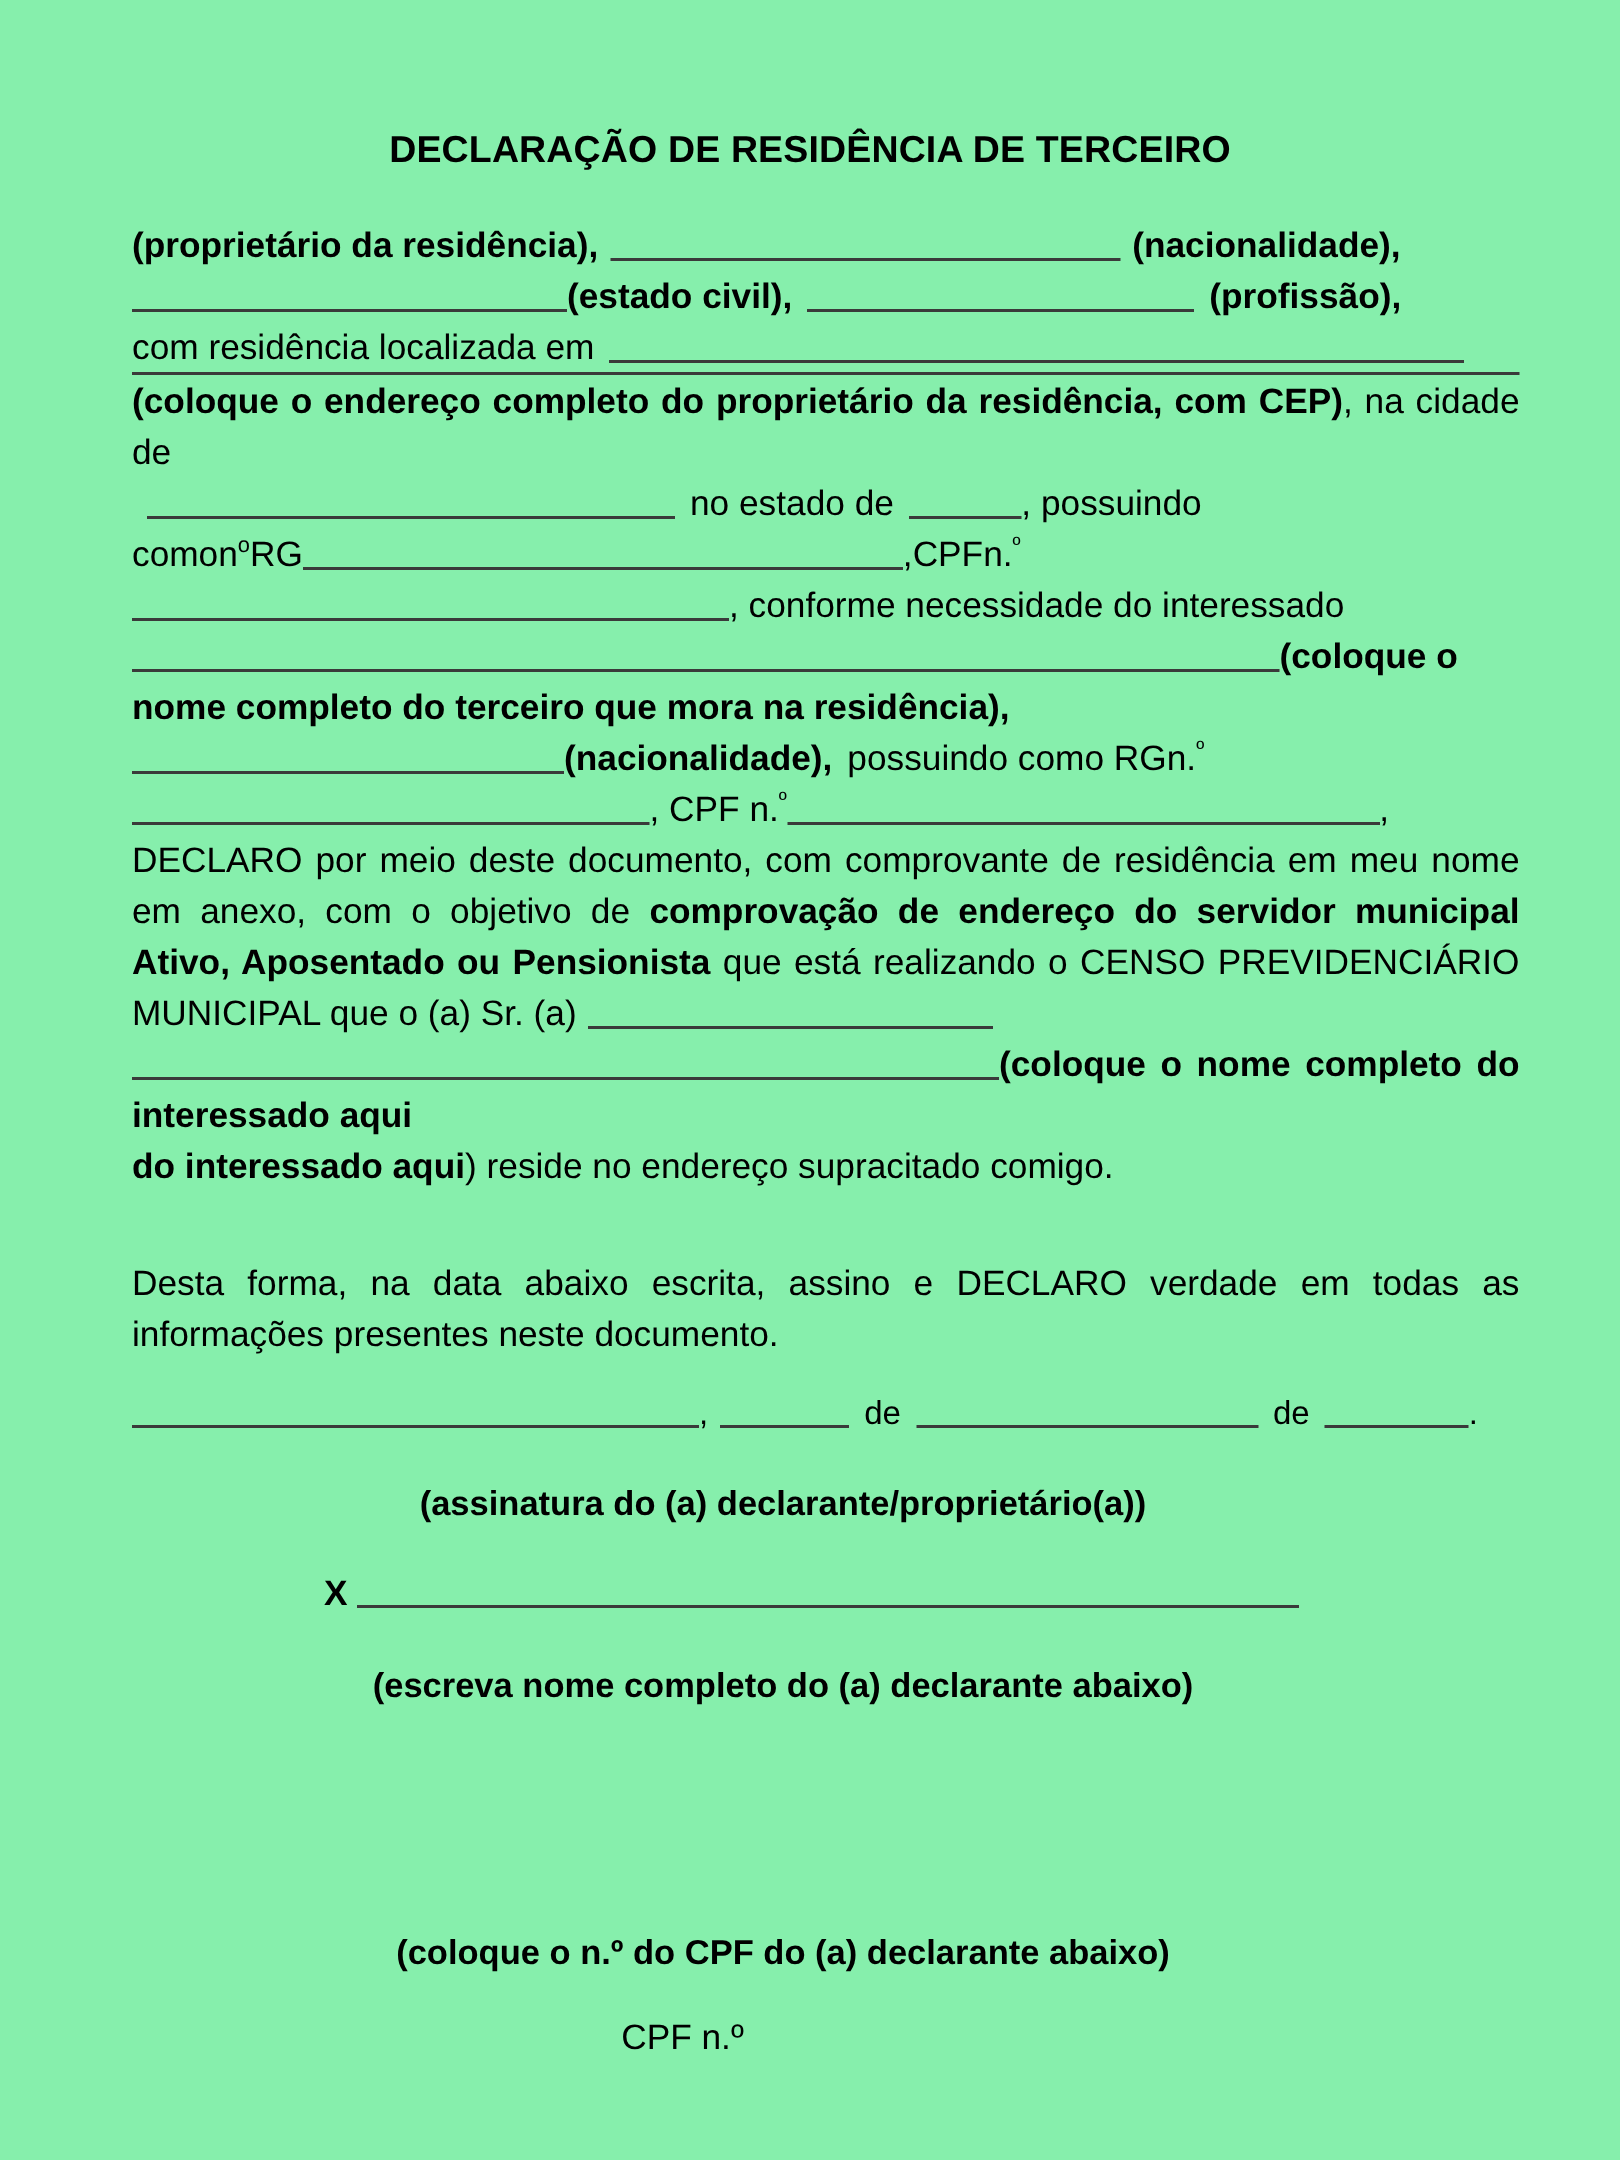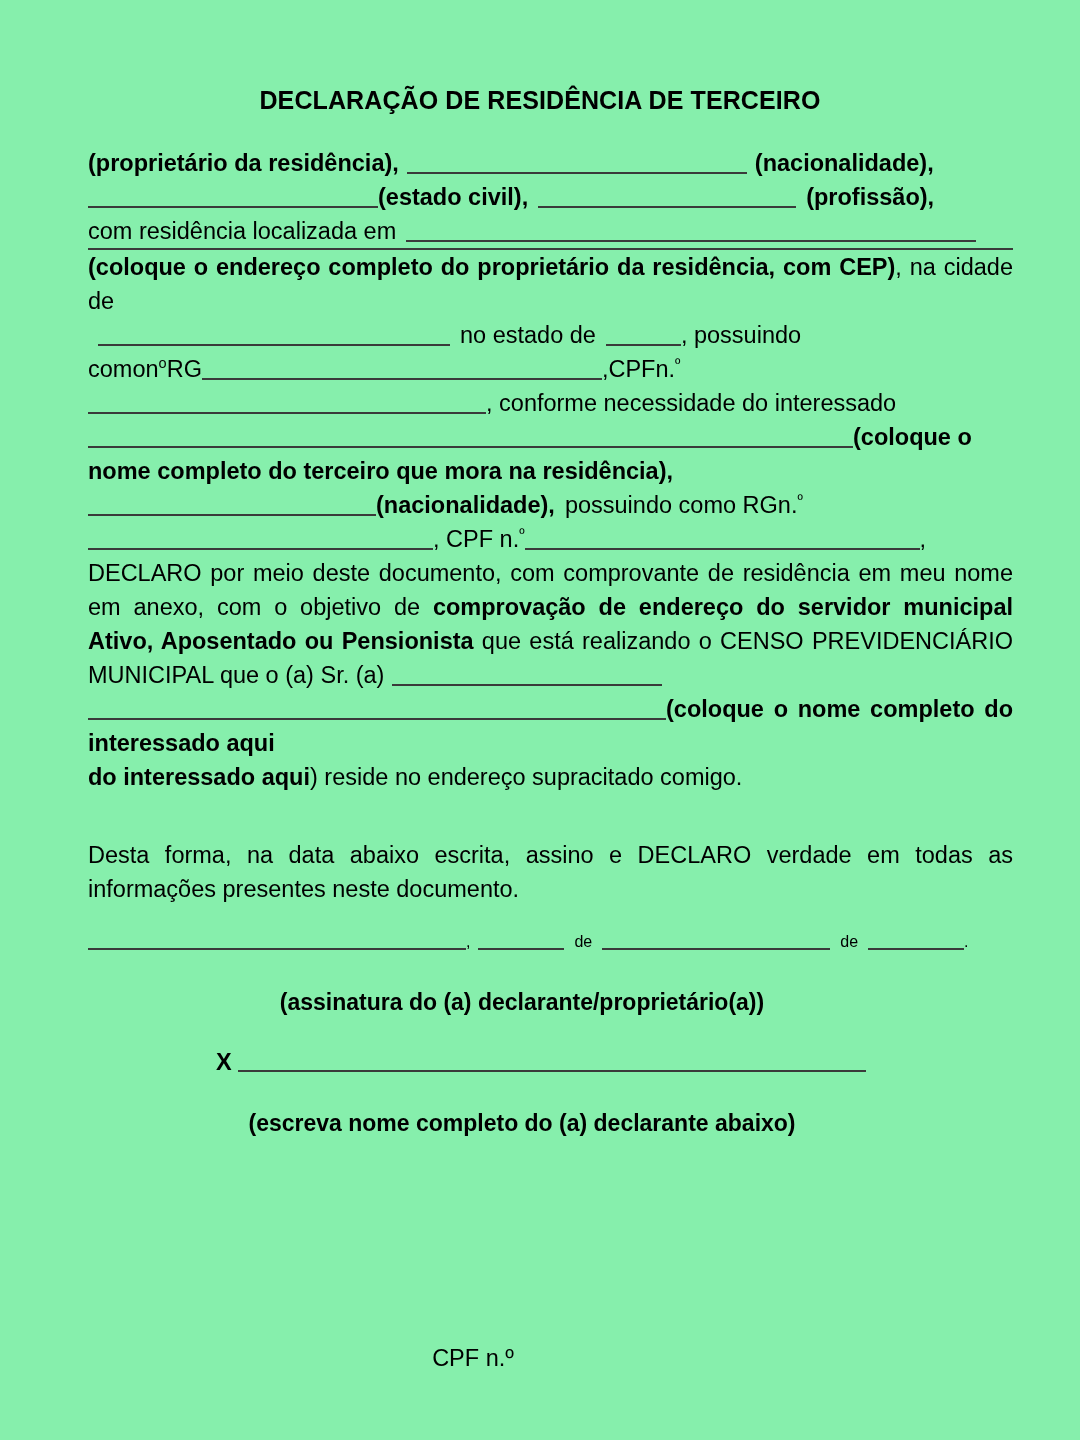--- a/index.html
+++ b/index.html
@@ -71,21 +71,21 @@
   }
 
   .sup { font-size: 0.62em; vertical-align: super; line-height: 0; }
 
   
   .date-line {
     position: absolute;
     left: 88px;
     top: 925px;
     width: 925px;
-    font-size: 16px;
+    font-size: 22px;
     line-height: 34px;
     white-space: nowrap;
   }
 
   .center-caption {
     position: absolute;
     left: 0;
     width: 1044px;
     text-align: center;
     font-size: 23px;
@@ -108,21 +108,21 @@
     display: inline-block;
     width: 628px;
     border-bottom: 2px solid #3a3a3a;
     height: 16px;
     margin-left: 6px;
     margin-bottom: -2px;
   }
 
   .cpf-final {
     position: absolute;
-    left: 18px;
+    left: 0;
     top: 1345px;
     width: 1040px;
     text-align: center;
     font-size: 23.5px;
     padding-right: 130px;
     box-sizing: border-box;
   }
 </style>
 </head>
 <body>
@@ -177,16 +177,17 @@
   </div>
 
   <div class="center-caption cap-assinatura">(assinatura do (a) declarante/proprietário(a))</div>
 
   <div class="x-sign-row">
     <span>X</span><span class="rule"></span>
   </div>
 
   <div class="center-caption cap-escreva">(escreva nome completo do (a) declarante abaixo)</div>
 
+  <div class="center-caption cap-cpf-label">(coloque o n.º do CPF do (a) declarante abaixo)</div>
 
   <div class="cpf-final">CPF n.º</div>
 
 </div>
 
 </body></html>

